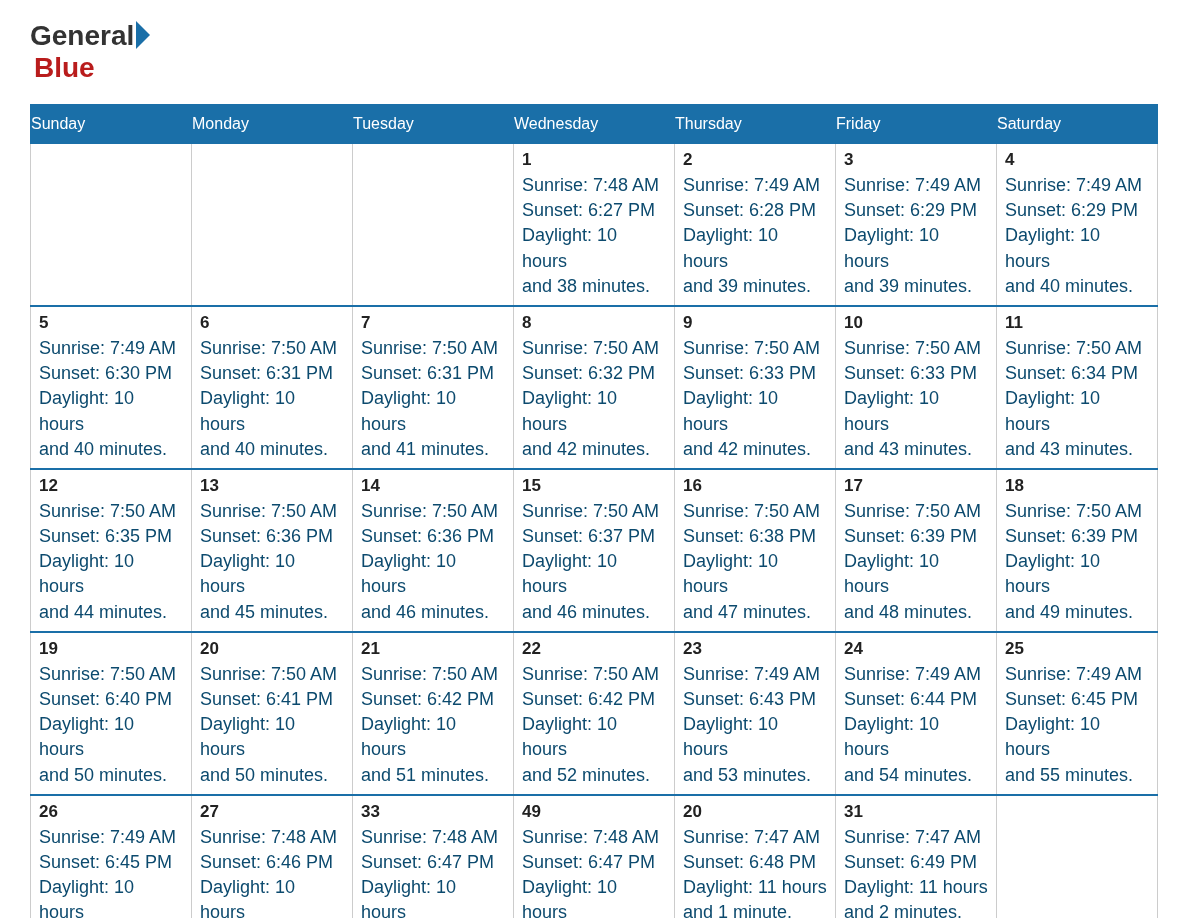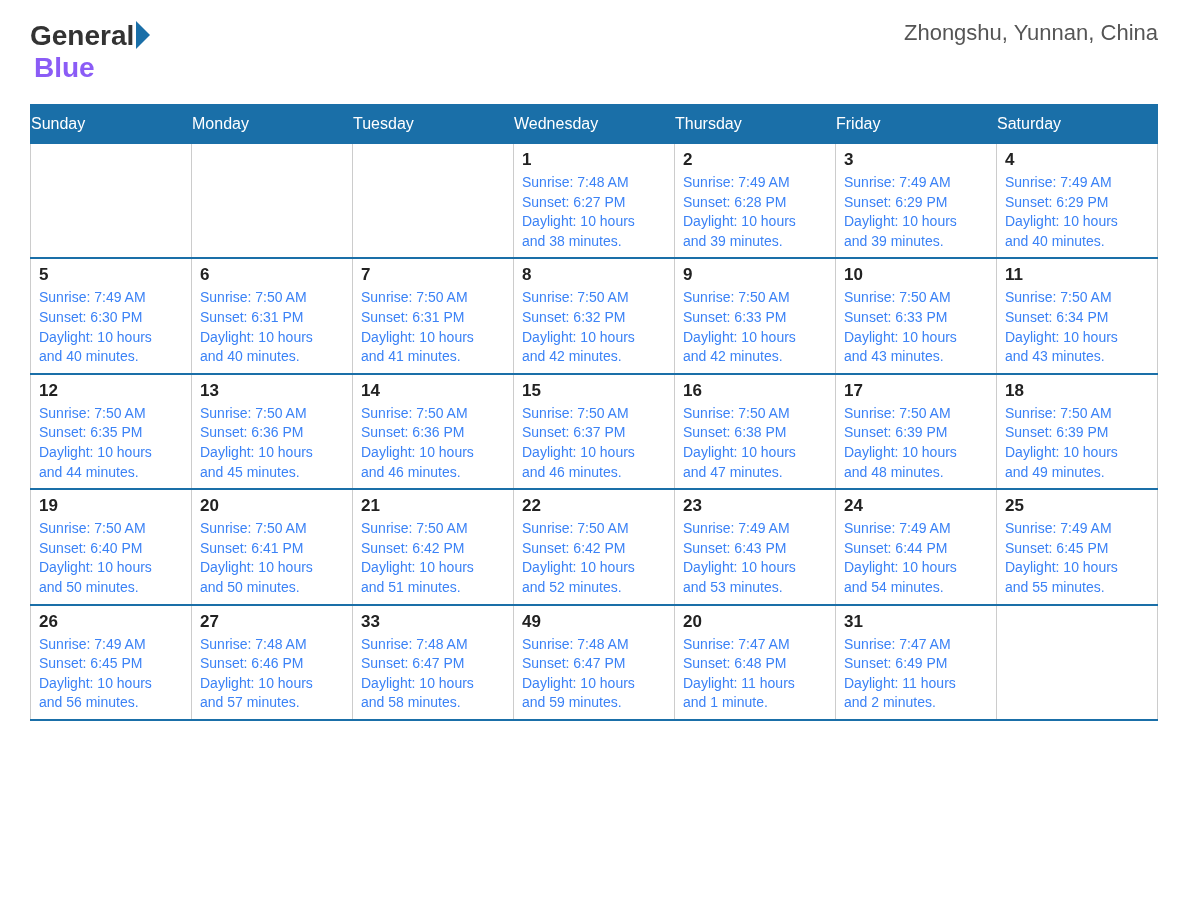--- a/index.html
+++ b/index.html
@@ -26,21 +26,21 @@
       height: 0;
       border-left: 14px solid #1a6fa8;
       border-top: 14px solid transparent;
       border-bottom: 14px solid transparent;
       margin-left: 2px;
       margin-top: -2px;
     }
     .logo-blue {
       font-size: 28px;
       font-weight: bold;
-      color: #8b5cf6;
+      color: #b91c1c;
       margin-left: 4px;
     }
     .logo-wrapper {
       display: flex;
       flex-direction: column;
     }
     .logo-line1 {
       display: flex;
       align-items: center;
     }
@@ -80,22 +80,22 @@
       height: 110px;
     }
     .day-number {
       font-size: 17px;
       font-weight: bold;
       color: #222;
       display: block;
       margin-bottom: 3px;
     }
     .day-info {
-      font-size: 14px;
-      color: #3b82f6;
+      font-size: 18px;
+      color: #0c4a6e;
       line-height: 1.4;
     }
     tbody tr {
       border-bottom: 2px solid #1a6fa8;
     }
     tbody td.empty {
       background: #fff;
     }
   </style>
 </head>
@@ -103,21 +103,20 @@
 
 <div class="header">
   <div class="logo-wrapper">
     <div class="logo-line1">
       <span class="logo-text-general">General</span>
       <div class="logo-arrow"></div>
     </div>
     <span class="logo-blue">Blue</span>
   </div>
   <div class="title-section">
-    <div class="location-title">Zhongshu, Yunnan, China</div>
   </div>
 </div>
 
 <table>
   <thead>
     <tr>
     <th>Sunday</th>
         <th>Monday</th>
         <th>Tuesday</th>
         <th>Wednesday</th>

